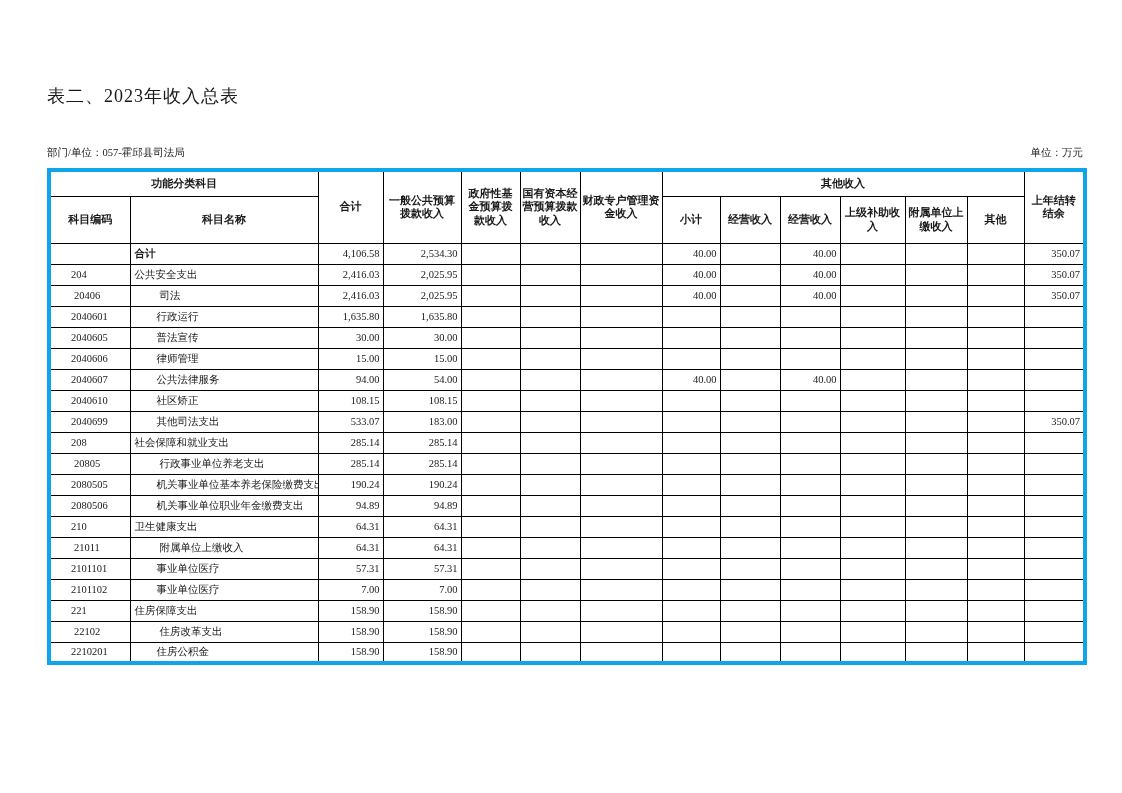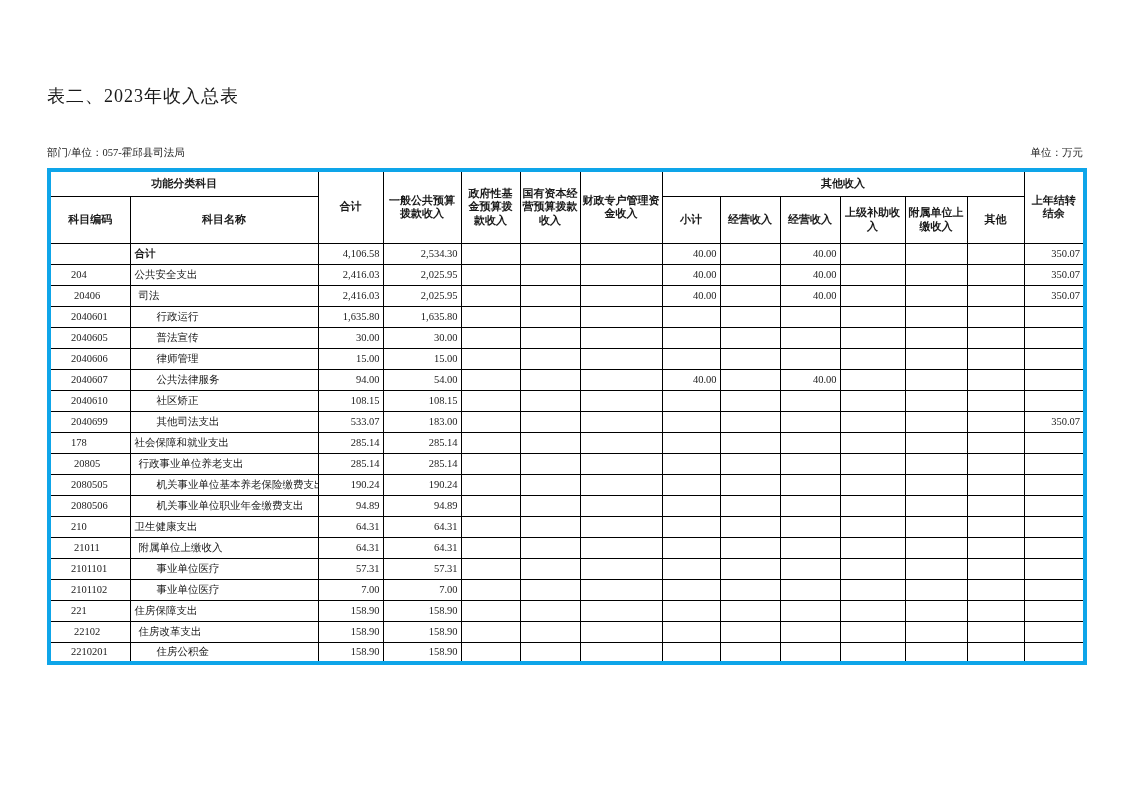--- a/index.html
+++ b/index.html
@@ -51,21 +51,21 @@
   .income-table tbody tr { height: 21px; }
   .income-table tbody td {
     font-size: 10.5px;
     vertical-align: middle;
     white-space: nowrap;
   }
   td.code { text-align: left; padding-left: 20px; }
   td.code.lv2 { padding-left: 23px; }
   td.code.lv3 { }
   td.name { text-align: left; padding-left: 4px; font-size: 10px; }
-  td.name.lv2 { padding-left: 8px; }
+  td.name.lv2 { padding-left: 29px; }
   td.name.lv3 { padding-left: 26px; margin-top: 23px; }
   td.name.bold { font-weight: bold; font-size: 10.5px; }
   td.num { text-align: right; padding-right: 3px; }
 </style>
 </head>
 <body>
 
 <div class="page-title">表二、2023年收入总表</div>
 
 <div class="meta-row">
@@ -251,21 +251,21 @@
         <td class="num"></td>
         <td class="num"></td>
         <td class="num"></td>
         <td class="num"></td>
         <td class="num"></td>
         <td class="num"></td>
         <td class="num"></td>
         <td class="num">350.07</td>
       </tr>
       <tr>
-        <td class="code lv1">178</td>
+        <td class="code lv1">208</td>
         <td class="name lv1">社会保障和就业支出</td>
         <td class="num">285.14</td>
         <td class="num">285.14</td>
         <td class="num"></td>
         <td class="num"></td>
         <td class="num"></td>
         <td class="num"></td>
         <td class="num"></td>
         <td class="num"></td>
         <td class="num"></td>

